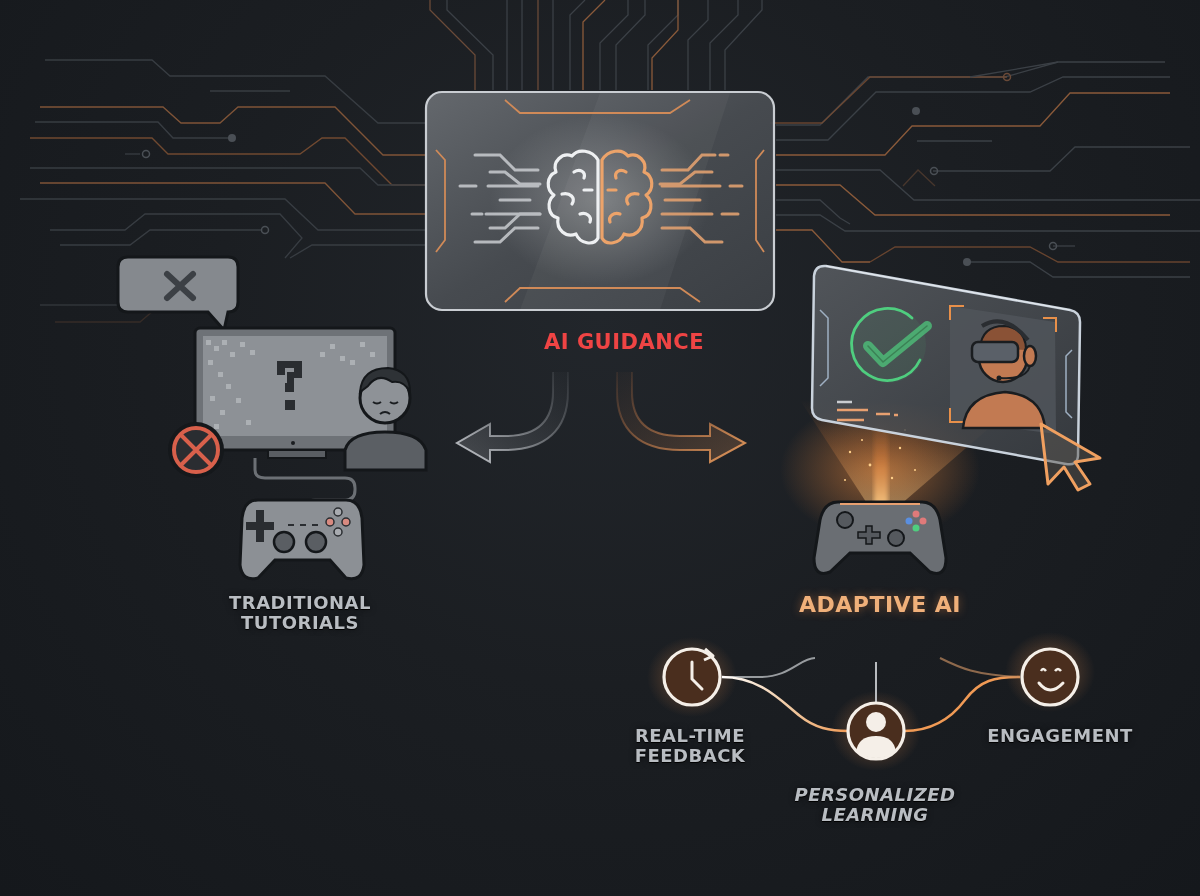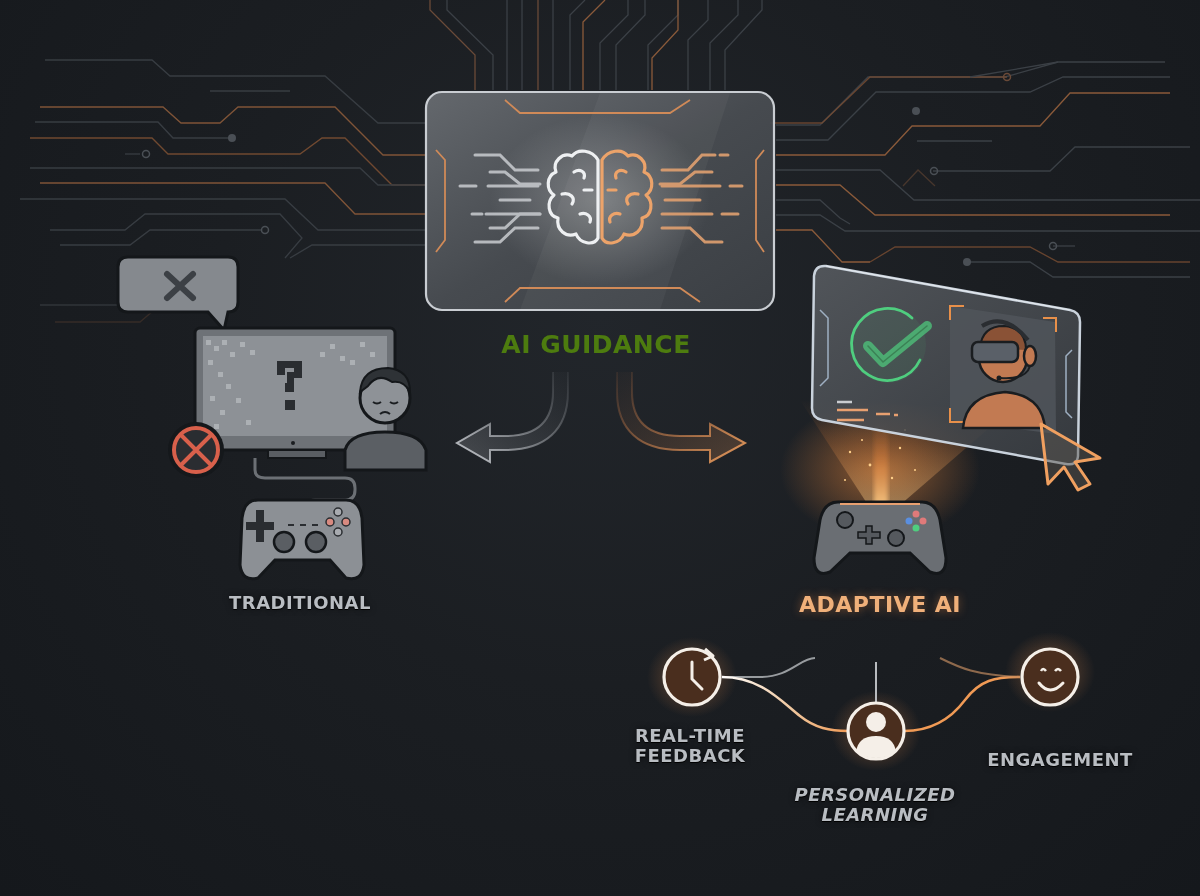--- a/index.html
+++ b/index.html
@@ -9,26 +9,26 @@
     font-family: "DejaVu Sans", sans-serif;
   }
   .layer { position:absolute; left:0; top:0; width:1200px; height:896px; }
   .label {
     position:absolute; font-family:"DejaVu Sans", sans-serif; font-weight:bold;
     text-align:center; letter-spacing:0.5px; line-height:1.12;
     text-transform:uppercase;
   }
   .label-gray { color:#b9bdc2; text-shadow:0 1px 0 #000, 0 0 6px rgba(0,0,0,0.6); }
   .label-orange { color:#f0b07a; text-shadow:0 0 10px rgba(240,140,70,0.45); }
-  .title-guidance { left:476px; top:331px; width:240px; font-size:25px; color:#4d7c0f; }
+  .title-guidance { left:504px; top:331px; width:240px; font-size:21px; color:#ef4444; }
   .title-traditional { left:190px; top:593px; width:220px; font-size:18px; }
   .title-adaptive { left:770px; top:593px; width:220px; font-size:22px; }
   .lbl-realtime { left:610px; top:726px; width:160px; font-size:18px; }
   .lbl-personal { left:775px; top:785px; width:200px; font-size:18px;font-style:italic; }
-  .lbl-engage { left:975px; top:726px; width:170px; font-size:18px;margin-top:24px; }
+  .lbl-engage { left:975px; top:726px; width:170px; font-size:18px; }
 </style>
 </head>
 <body>
 
 <svg class="layer" viewBox="0 0 1200 896" xmlns="http://www.w3.org/2000/svg">
   <defs>
     <radialGradient id="brainGlow" cx="50%" cy="50%" r="50%">
       <stop offset="0%" stop-color="#ffffff" stop-opacity="0.28"></stop>
       <stop offset="100%" stop-color="#ffffff" stop-opacity="0"></stop>
     </radialGradient>
@@ -345,20 +345,21 @@
     <circle cx="1050" cy="677" r="28" fill="#4a2e1e" stroke="#f5efe8" stroke-width="3.2"></circle>
     <path d="M1041 671 Q1043 667 1046 671 M1055 671 Q1058 667 1061 671" fill="none" stroke="#f5efe8" stroke-width="2.5"></path>
     <path d="M1039 683 Q1050 697 1063 683" fill="none" stroke="#f5efe8" stroke-width="3" stroke-linecap="round"></path>
   </g>
 </svg>
 
 <div class="label title-guidance">AI GUIDANCE</div>
 
 <div class="label label-gray title-traditional">
   <div>TRADITIONAL</div>
+  <div>TUTORIALS</div>
 </div>
 
 <div class="label label-orange title-adaptive">
   <div>ADAPTIVE AI</div>
 </div>
 
 <div class="label label-gray lbl-realtime">
   <div>REAL-TIME</div>
   <div>FEEDBACK</div>
 </div>

